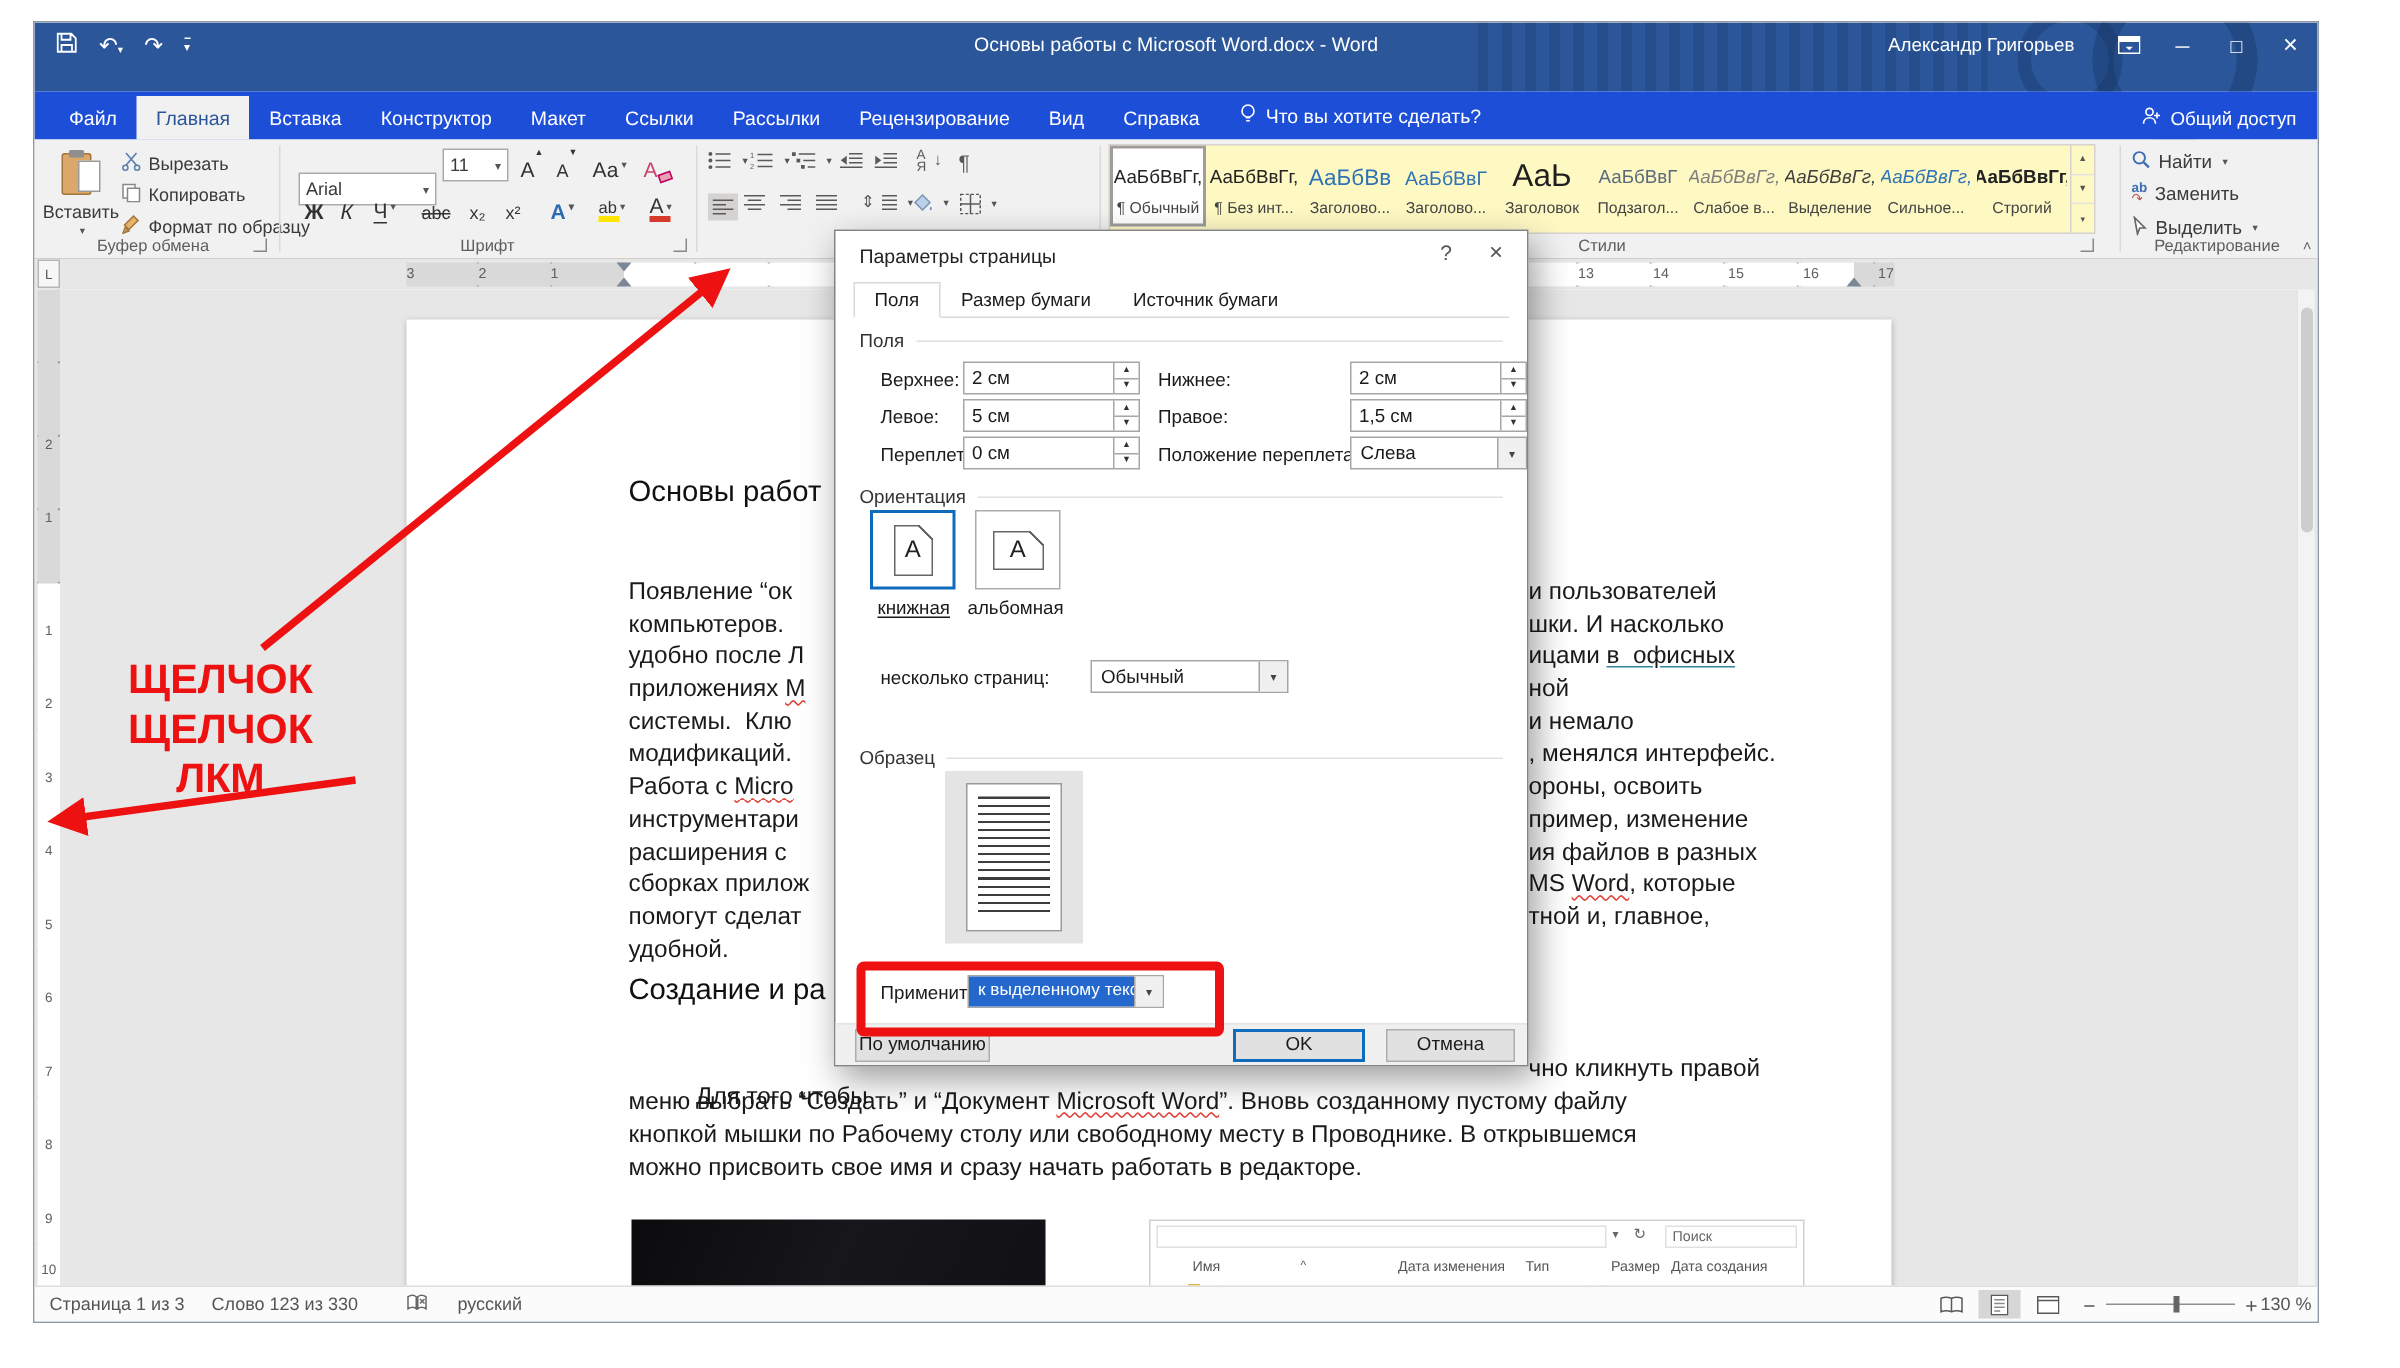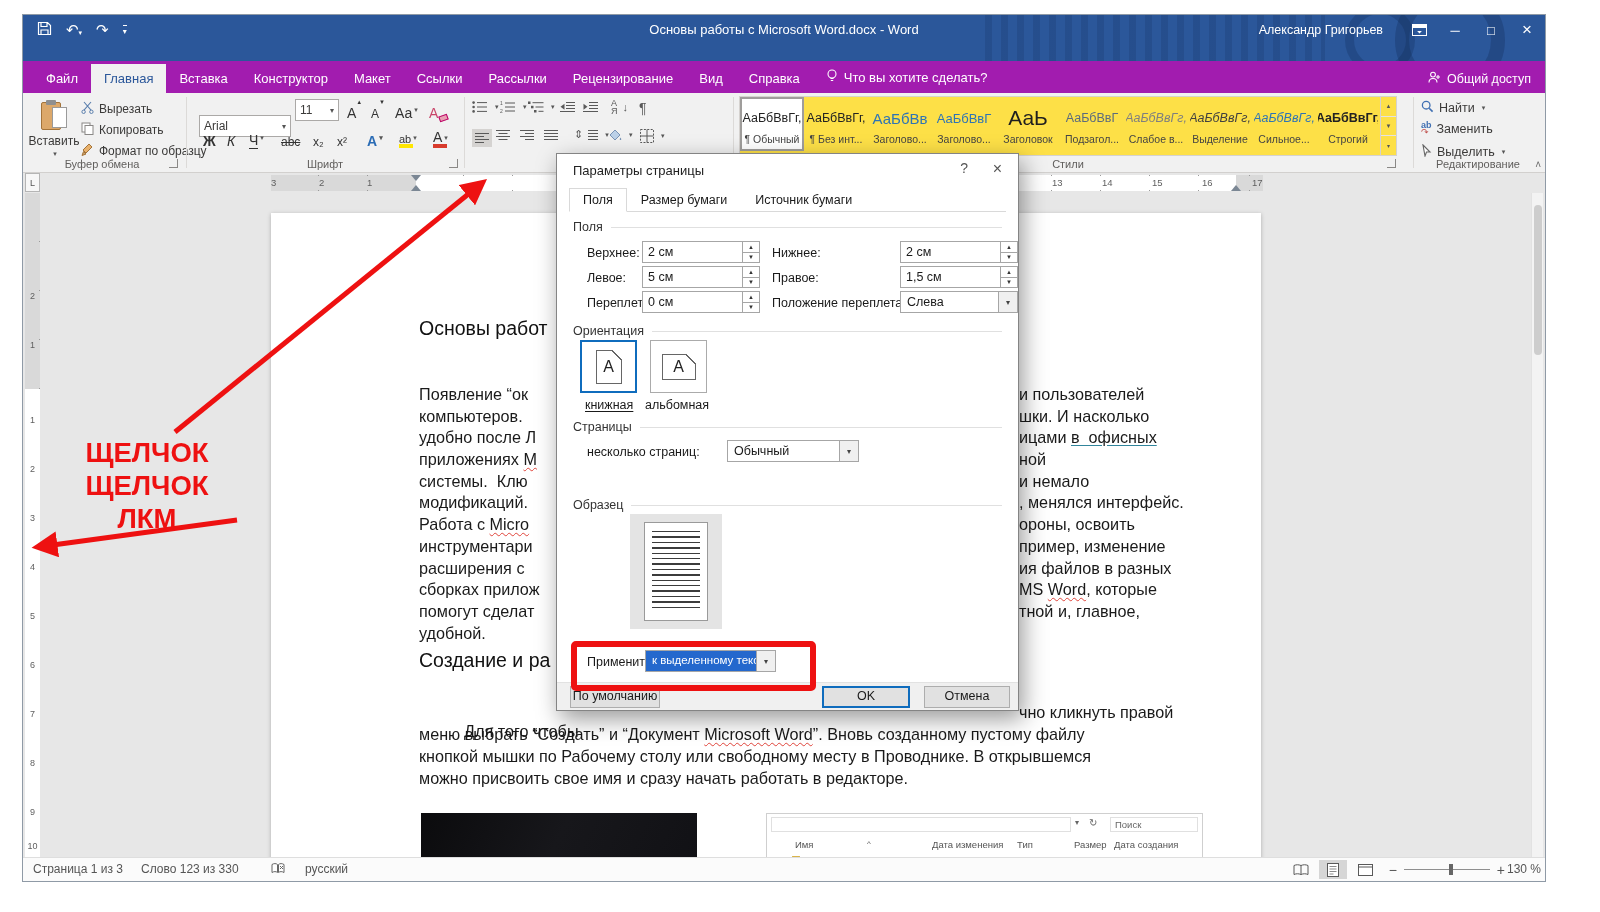--- a/index.html
+++ b/index.html
@@ -12,21 +12,21 @@
     background:repeating-linear-gradient(90deg,rgba(10,30,70,.45) 0 7px,transparent 7px 16px)}
   .tb-art-c1{position:absolute;right:40px;top:-30px;width:110px;height:110px;border-radius:50%;border:14px solid rgba(10,30,70,.25)}
   .tb-art-c2{position:absolute;right:130px;top:-10px;width:70px;height:70px;border-radius:50%;border:9px solid rgba(10,30,70,.22)}
   .qat{position:absolute;left:14px;top:0;height:30px;display:flex;align-items:center;gap:14px;font-size:15px}
   .qat span{cursor:pointer}
   .tb-title{position:absolute;left:0;right:0;top:7px;text-align:center;font-size:13px;color:#fff}
   .tb-right{position:absolute;right:0;top:0;height:30px;display:flex;align-items:center}
   .tb-user{font-size:12.5px;margin-right:18px}
   .winbtn{width:36px;height:30px;display:flex;align-items:center;justify-content:center;font-size:13px;cursor:pointer}
   
-  .tabsrow{position:absolute;left:0;top:46px;right:0;height:32px;background:#a21caf;display:flex;align-items:flex-end;padding-left:10px;color:#fff;font-size:13px}
+  .tabsrow{position:absolute;left:0;top:46px;right:0;height:32px;background:#1d4ed8;display:flex;align-items:flex-end;padding-left:10px;color:#fff;font-size:13px}
   .tab{padding:7px 13px;cursor:pointer;white-space:nowrap}
   .tab.active{background:#f1f1f1;color:#2b579a}
   .tellme{display:flex;align-items:center;gap:6px;padding:7px 13px;cursor:pointer}
   .share{position:absolute;right:14px;bottom:6px;display:flex;align-items:center;gap:6px;font-size:12.5px;cursor:pointer}
   
   .ribbon{position:absolute;left:0;top:78px;right:0;height:80px;background:#f1f1f1;border-bottom:1px solid #d2d0ce;font-size:12px;color:#3b3a39}
   .gsep{position:absolute;top:4px;bottom:4px;width:1px;background:#dcdad8}
   .glabel{position:absolute;bottom:2px;text-align:center;font-size:11px;color:#605e5c}
   .launcher{position:absolute;width:9px;height:9px;border-right:1px solid #8a8886;border-bottom:1px solid #8a8886;cursor:pointer}
   .rbtn{position:absolute;display:flex;align-items:center;gap:5px;cursor:pointer;color:#3b3a39;white-space:nowrap}
@@ -378,21 +378,21 @@
       <svg width="14" height="14" viewBox="0 0 14 14">
           <rect x="0.5" y="0.5" width="13" height="13" fill="none" stroke="#595959" stroke-dasharray="2 1.4"></rect>
           <path d="M0.5 7h13M7 0.5v13" stroke="#595959"></path>
         </svg>
       <span class="dd">▾</span>
     </div>
     <div class="glabel" style="left:445px;width:260px">Абзац</div>
     <span class="launcher" style="left:694px;bottom:4px"></span>
     <div class="gsep" style="left:710px"></div>
 
-    <div style="position:absolute;left:716px;top:3px;width:658px;height:60px;background:#fde047;border:1px solid #d5d2cf;display:flex">
+    <div style="position:absolute;left:716px;top:3px;width:658px;height:60px;background:#fef9c3;border:1px solid #d5d2cf;display:flex">
       <div class="style-item sel">
           <div class="s-sample">АаБбВвГг,</div>
           <div class="s-label">¶ Обычный</div>
         </div>
       <div class="style-item">
           <div class="s-sample">АаБбВвГг,</div>
           <div class="s-label">¶ Без инт...</div>
         </div>
       <div class="style-item st-h1">
           <div class="s-sample">АаБбВв</div>
@@ -632,23 +632,20 @@
     </div>
     <div class="orient" style="left:93px;top:186px">
       <span class="pagepic" style="width:34px;height:26px">
           <span>A</span>
           <span class="fold"></span>
         </span>
     </div>
     <span class="dlab" style="left:28px;top:244px;text-decoration:underline;text-underline-offset:2px;text-decoration-thickness:0.5px">книжная</span>
     <span class="dlab" style="left:88px;top:244px">альбомная</span>
 
-    <div class="shd" style="top:266px">
-        <span>Страницы</span>
-      </div>
     <span class="dlab" style="left:30px;top:291px">несколько страниц:</span>
     <div class="dcombo" style="left:170px;top:286px;width:132px">
       <span class="v">Обычный</span>
       <span class="cbtn">▾</span>
     </div>
 
     <div class="shd" style="top:344px">
         <span>Образец</span>
       </div>
     <div class="prev-panel">

